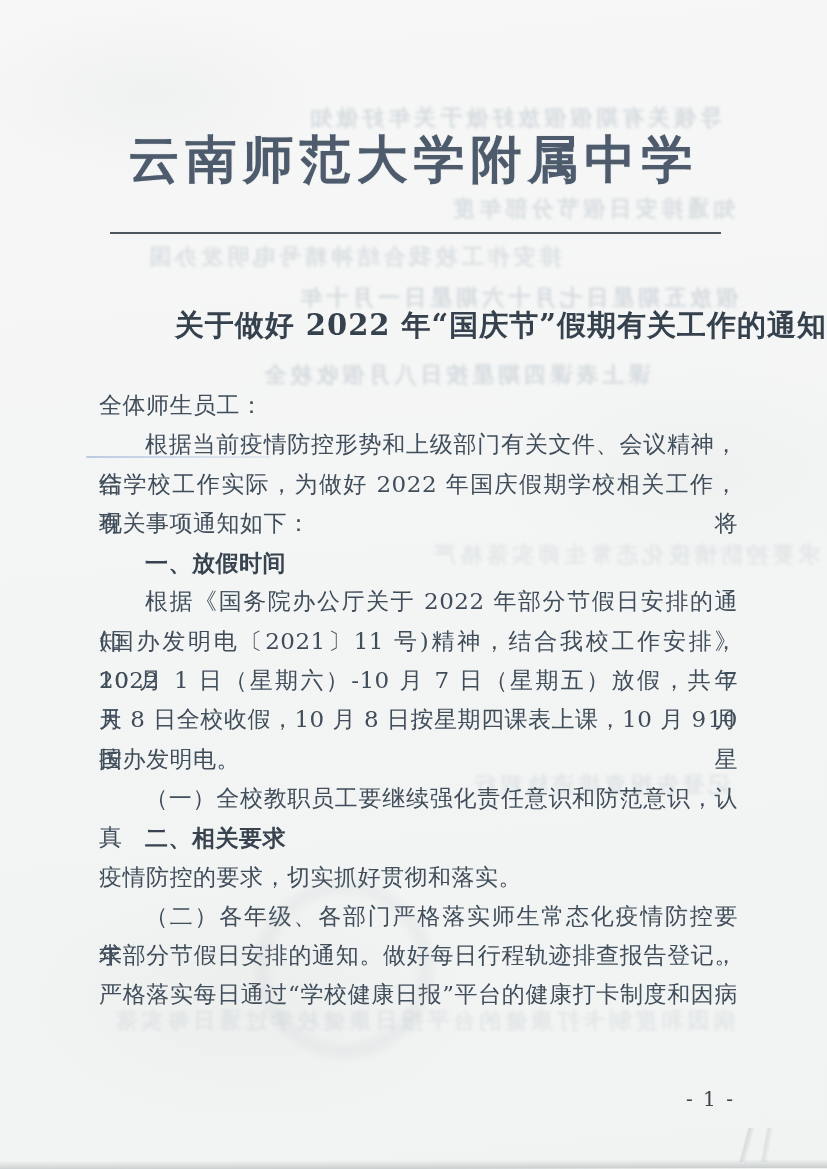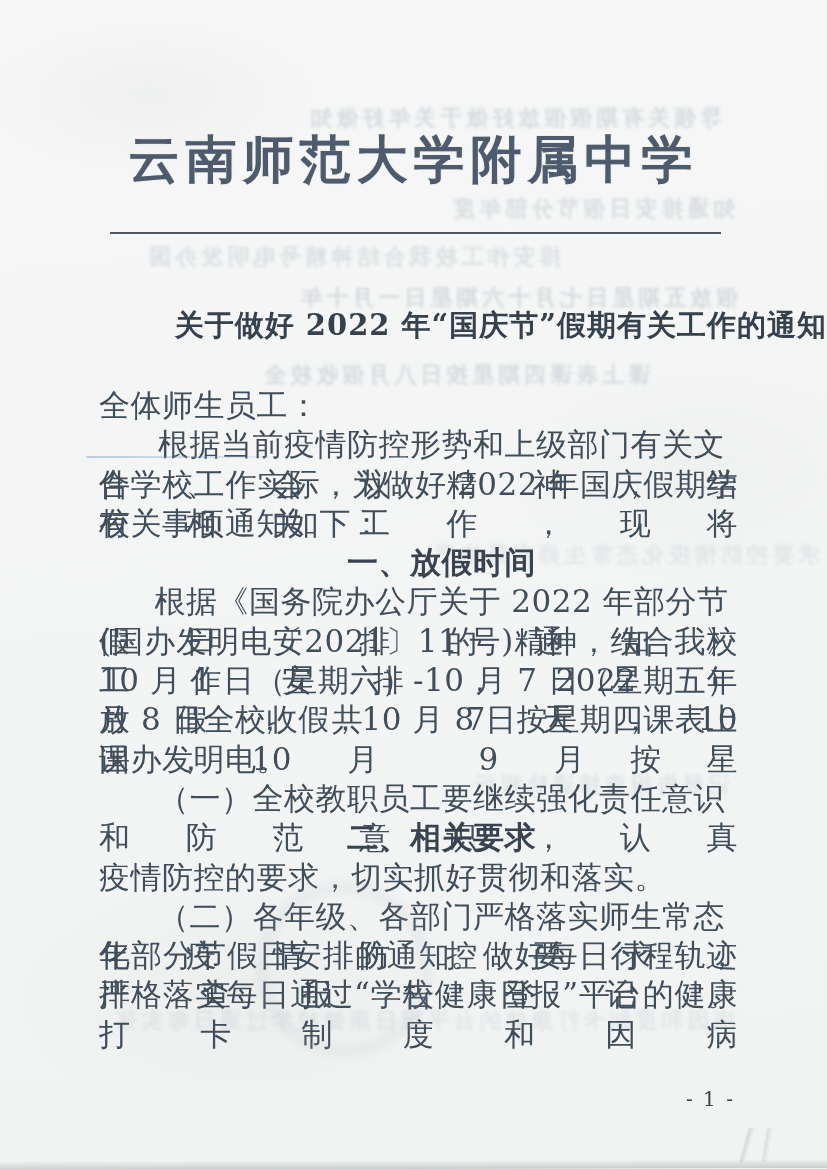--- a/index.html
+++ b/index.html
@@ -56,35 +56,35 @@
     top:306px;left:0;width:100%;
     text-align:right;
     font-size:29px;
     font-weight:700;
     color:#36414e;
     letter-spacing:1px;
   }
   .body-block{
     position:absolute;
     top:386px;left:99px;width:639px;
-    font-size:31px;
+    font-size:23px;
     color:#404d5a;
   }
   .body-line{
     line-height:39.3px;
     height:39.3px;
     white-space:nowrap;
     letter-spacing:.5px;
   }
   .body-line.justify{
     white-space:normal;
     text-align:justify;
     text-align-last:justify;
   }
-  .body-line.indent{padding-left:46px;text-align:center;}
+  .body-line.indent{padding-left:46px;}
   .body-line.indent.justify{padding-left:0;text-indent:46px;}
   .body-line.bold{font-weight:700;color:#38434f;}
   .page-number{
     position:absolute;
     top:1087px;left:686px;
     font-size:20px;
     letter-spacing:2px;
     color:#3c444c;
   }
   

